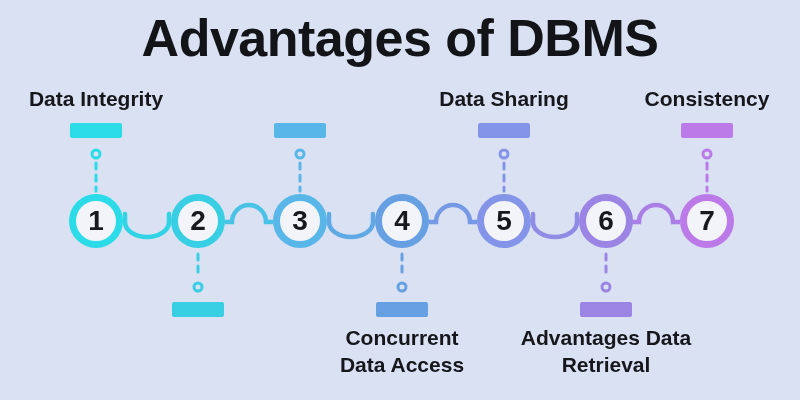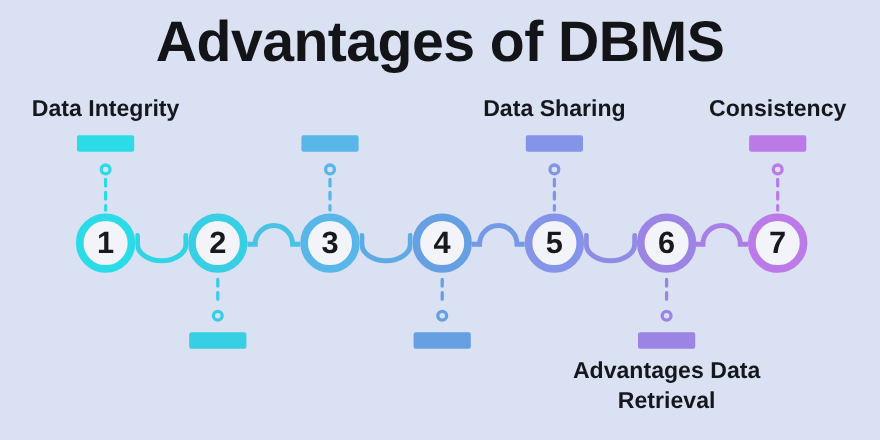--- a/index.html
+++ b/index.html
@@ -115,20 +115,22 @@
 
   <div class="col bottom" style="left:312px">
     <div class="circle" style="border-color: rgb(103, 159, 227);">
       <span class="num">4</span>
     </div>
     <svg class="dash-svg" width="20" height="48">
       <line x1="10" y1="4" x2="10" y2="28" stroke-width="3" stroke-linecap="round" stroke-dasharray="6 6" stroke="#679fe3"></line>
       <circle cx="10" cy="37" r="4" fill="none" stroke-width="3" stroke="#679fe3"></circle>
     </svg>
     <div class="bar" style="background: rgb(103, 159, 227);"></div>
+    <div class="item-label">Concurrent
+Data Access</div>
   </div>
 
   <div class="col top" style="left:414px">
     <div class="item-label">Data Sharing</div>
     <div class="bar" style="background: rgb(132, 148, 232);"></div>
     <svg class="dash-svg" width="20" height="52">
       <circle cx="10" cy="9" r="4" fill="none" stroke-width="3" stroke="#8494e8"></circle>
       <line x1="10" y1="18" x2="10" y2="46" stroke-width="3" stroke-linecap="round" stroke-dasharray="6 6" stroke="#8494e8"></line>
     </svg>
     <div class="circle" style="border-color: rgb(132, 148, 232);">

